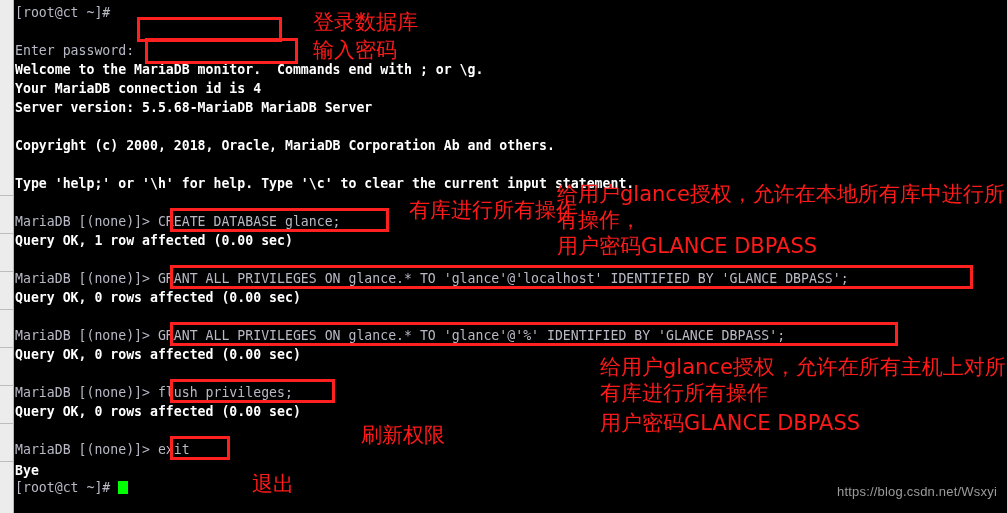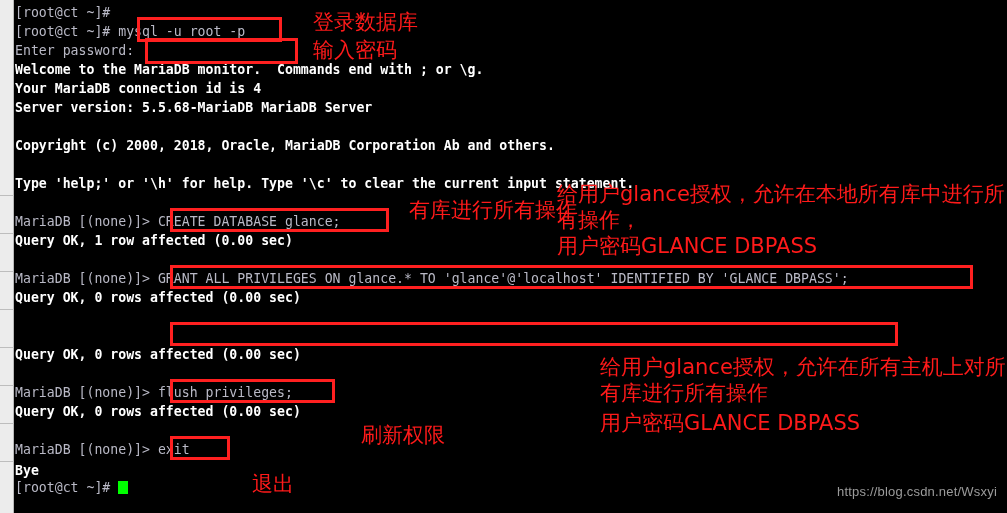--- a/index.html
+++ b/index.html
@@ -98,36 +98,36 @@
     <div class="tick" style="top:271px"></div>
     <div class="tick" style="top:309px"></div>
     <div class="tick" style="top:347px"></div>
     <div class="tick" style="top:385px"></div>
     <div class="tick" style="top:423px"></div>
     <div class="tick" style="top:461px"></div>
   </div>
 
   <div id="terminal">
     <div class="line dim" style="top:3px">[root@ct ~]#</div>
-    <div class="line dim" style="top:22px">[root@ct ~]# mysql -u root -p</div>
     <div class="line dim" style="top:41px">Enter password:</div>
     <div class="line bold" style="top:60px">Welcome to the MariaDB monitor.  Commands end with ; or \g.</div>
     <div class="line bold" style="top:79px">Your MariaDB connection id is 4</div>
     <div class="line bold" style="top:98px">Server version: 5.5.68-MariaDB MariaDB Server</div>
     <div class="line bold" style="top:117px"></div>
     <div class="line bold" style="top:136px">Copyright (c) 2000, 2018, Oracle, MariaDB Corporation Ab and others.</div>
     <div class="line bold" style="top:155px"></div>
     <div class="line bold" style="top:174px">Type 'help;' or '\h' for help. Type '\c' to clear the current input statement.</div>
     <div class="line bold" style="top:193px"></div>
     <div class="line dim" style="top:212px">MariaDB [(none)]&gt; CREATE DATABASE glance;</div>
     <div class="line bold" style="top:231px">Query OK, 1 row affected (0.00 sec)</div>
     <div class="line bold" style="top:250px"></div>
     <div class="line dim" style="top:269px">MariaDB [(none)]&gt; GRANT ALL PRIVILEGES ON glance.* TO 'glance'@'localhost' IDENTIFIED BY 'GLANCE_DBPASS';</div>
     <div class="line bold" style="top:288px">Query OK, 0 rows affected (0.00 sec)</div>
     <div class="line bold" style="top:307px"></div>
+    <div class="line dim" style="top:326px">MariaDB [(none)]&gt; GRANT ALL PRIVILEGES ON glance.* TO 'glance'@'%' IDENTIFIED BY 'GLANCE_DBPASS';</div>
     <div class="line bold" style="top:345px">Query OK, 0 rows affected (0.00 sec)</div>
     <div class="line bold" style="top:364px"></div>
     <div class="line dim" style="top:383px">MariaDB [(none)]&gt; flush privileges;</div>
     <div class="line bold" style="top:402px">Query OK, 0 rows affected (0.00 sec)</div>
     <div class="line bold" style="top:421px"></div>
     <div class="line dim" style="top:440px">MariaDB [(none)]&gt; exit</div>
     <div class="line bold" style="top:461px">Bye</div>
     <div class="line dim" style="top:478px"><span>[root@ct ~]# </span><span class="cursor"></span></div>
   </div>
 

